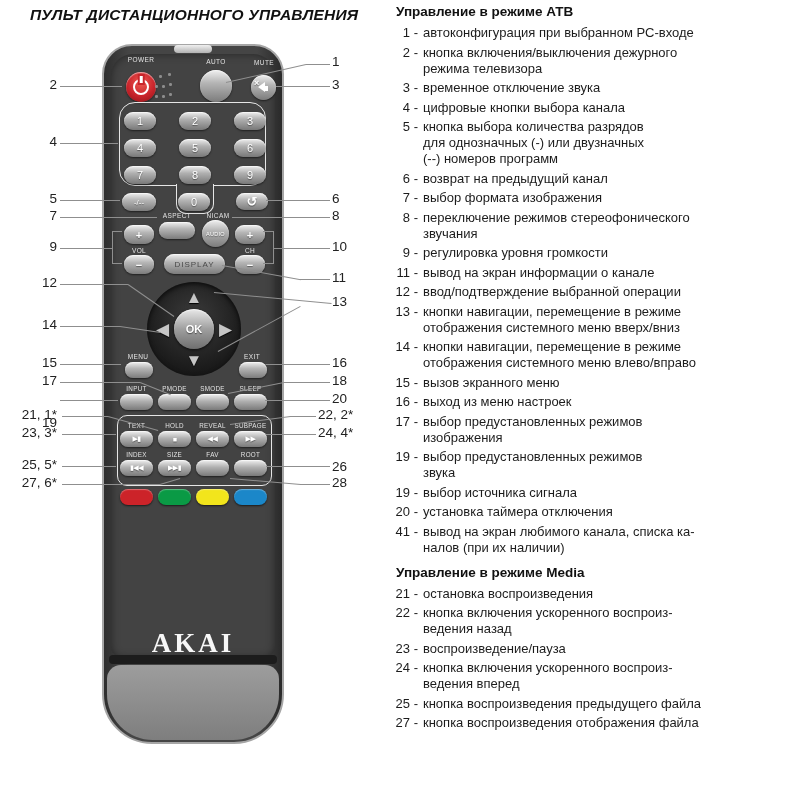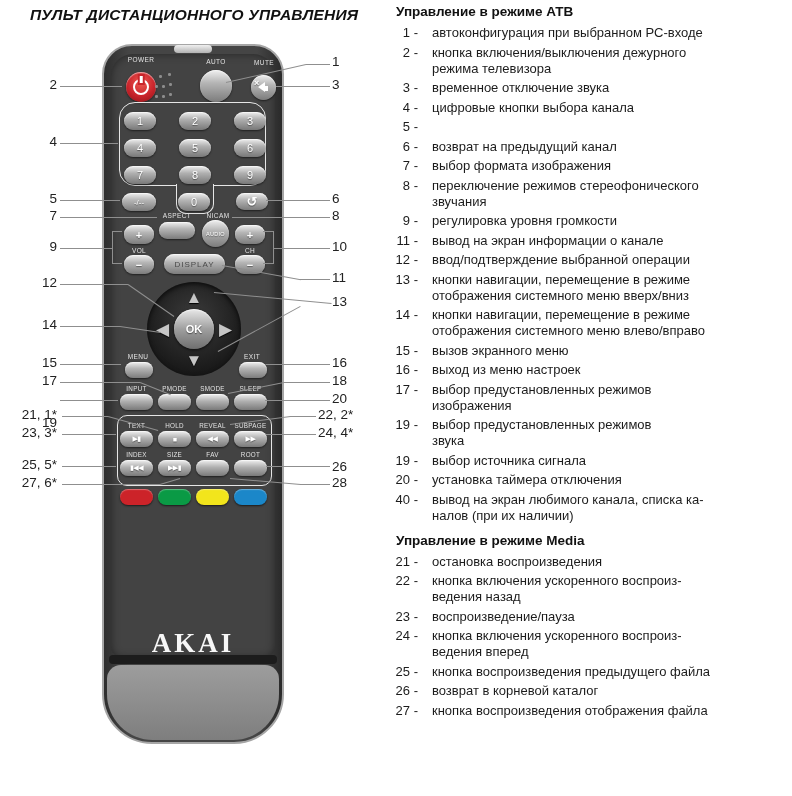--- a/index.html
+++ b/index.html
@@ -6,21 +6,21 @@
   body{width:792px;height:796px;background:#ffffff;font-family:"Liberation Sans",sans-serif;position:relative;overflow:hidden;}
   #canvas{position:absolute;inset:0;}
 
   
   .page-title{position:absolute;left:30px;top:6px;font-size:15.5px;font-weight:bold;font-style:italic;color:#111;letter-spacing:.2px;}
   .legend{position:absolute;left:394px;top:4px;width:374px;color:#1c1c1c;font-size:13px;line-height:16px;}
   .leg-head{font-size:13.5px;font-weight:bold;margin:0 0 5px 2px;color:#111;}
   .leg-head.media{margin-top:9px;}
   .leg-item{display:flex;margin-bottom:3.5px;}
   .leg-item .num{width:24px;min-width:24px;text-align:right;white-space:nowrap;}
-  .leg-item .txt{margin-left:14px;white-space:pre-line;}
+  .leg-item .txt{margin-left:5px;white-space:pre-line;}
 
   
   .co{position:absolute;font-size:13.5px;color:#222;white-space:nowrap;}
   .co-l{left:8px;width:49px;text-align:right;}
   .ln{position:absolute;height:1.2px;background:#8f8f8f;transform-origin:0 50%;}
   .lnv{position:absolute;width:1.2px;background:#8f8f8f;}
 
   
   .remote{position:absolute;left:102px;top:44px;width:182px;height:700px;background:linear-gradient(90deg,#2e2e2e,#454545 14%,#454545 86%,#2a2a2a);border:2px solid #a6a6a6;border-radius:30px 30px 50px 50px;box-sizing:border-box;}
   .inner{position:absolute;left:7px;right:7px;top:8px;height:604px;background:#434343;border-radius:22px 22px 12px 12px;box-shadow:inset 0 0 8px rgba(0,0,0,.45);}
@@ -316,20 +316,23 @@
       <div class="leg-item">
         <span class="num">3 -</span>
         <span class="txt">временное отключение звука</span>
       </div>
       <div class="leg-item">
         <span class="num">4 -</span>
         <span class="txt">цифровые кнопки выбора канала</span>
       </div>
       <div class="leg-item">
         <span class="num">5 -</span>
+        <span class="txt">кнопка выбора количества разрядов
+для однозначных (-) или двузначных
+(--) номеров программ</span>
       </div>
       <div class="leg-item">
         <span class="num">6 -</span>
         <span class="txt">возврат на предыдущий канал</span>
       </div>
       <div class="leg-item">
         <span class="num">7 -</span>
         <span class="txt">выбор формата изображения</span>
       </div>
       <div class="leg-item">
@@ -379,21 +382,21 @@
       </div>
       <div class="leg-item">
         <span class="num">19 -</span>
         <span class="txt">выбор источника сигнала</span>
       </div>
       <div class="leg-item">
         <span class="num">20 -</span>
         <span class="txt">установка таймера отключения</span>
       </div>
       <div class="leg-item">
-        <span class="num">40 -</span>
+        <span class="num">41 -</span>
         <span class="txt">вывод на экран любимого канала, списка ка-
 налов (при их наличии)</span>
       </div>
     <div class="leg-head media">Управление в режиме Media</div>
     <div class="leg-item">
         <span class="num">21 -</span>
         <span class="txt">остановка воспроизведения</span>
       </div>
       <div class="leg-item">
         <span class="num">22 -</span>
@@ -407,22 +410,18 @@
       <div class="leg-item">
         <span class="num">24 -</span>
         <span class="txt">кнопка включения ускоренного воспроиз-
 ведения вперед</span>
       </div>
       <div class="leg-item">
         <span class="num">25 -</span>
         <span class="txt">кнопка воспроизведения предыдущего файла</span>
       </div>
       <div class="leg-item">
-        <span class="num">26 -</span>
-        <span class="txt">возврат в корневой каталог</span>
-      </div>
-      <div class="leg-item">
         <span class="num">27 -</span>
         <span class="txt">кнопка воспроизведения отображения файла</span>
       </div>
   </div>
 
 </div>
 
 </body></html>

